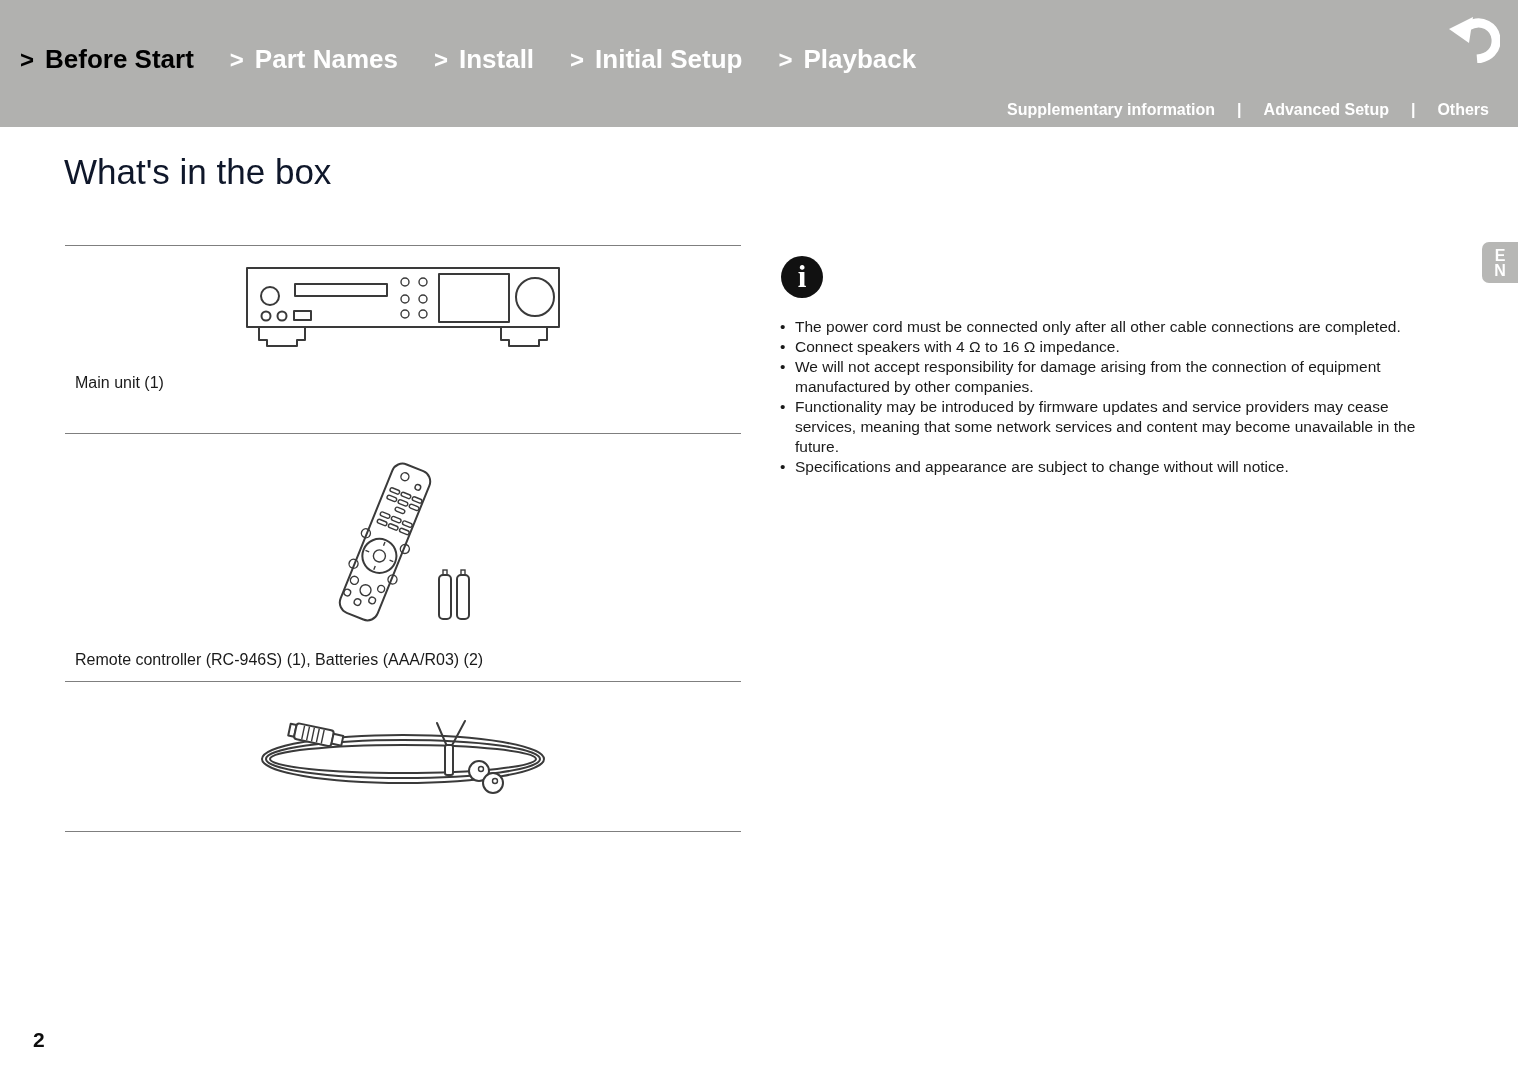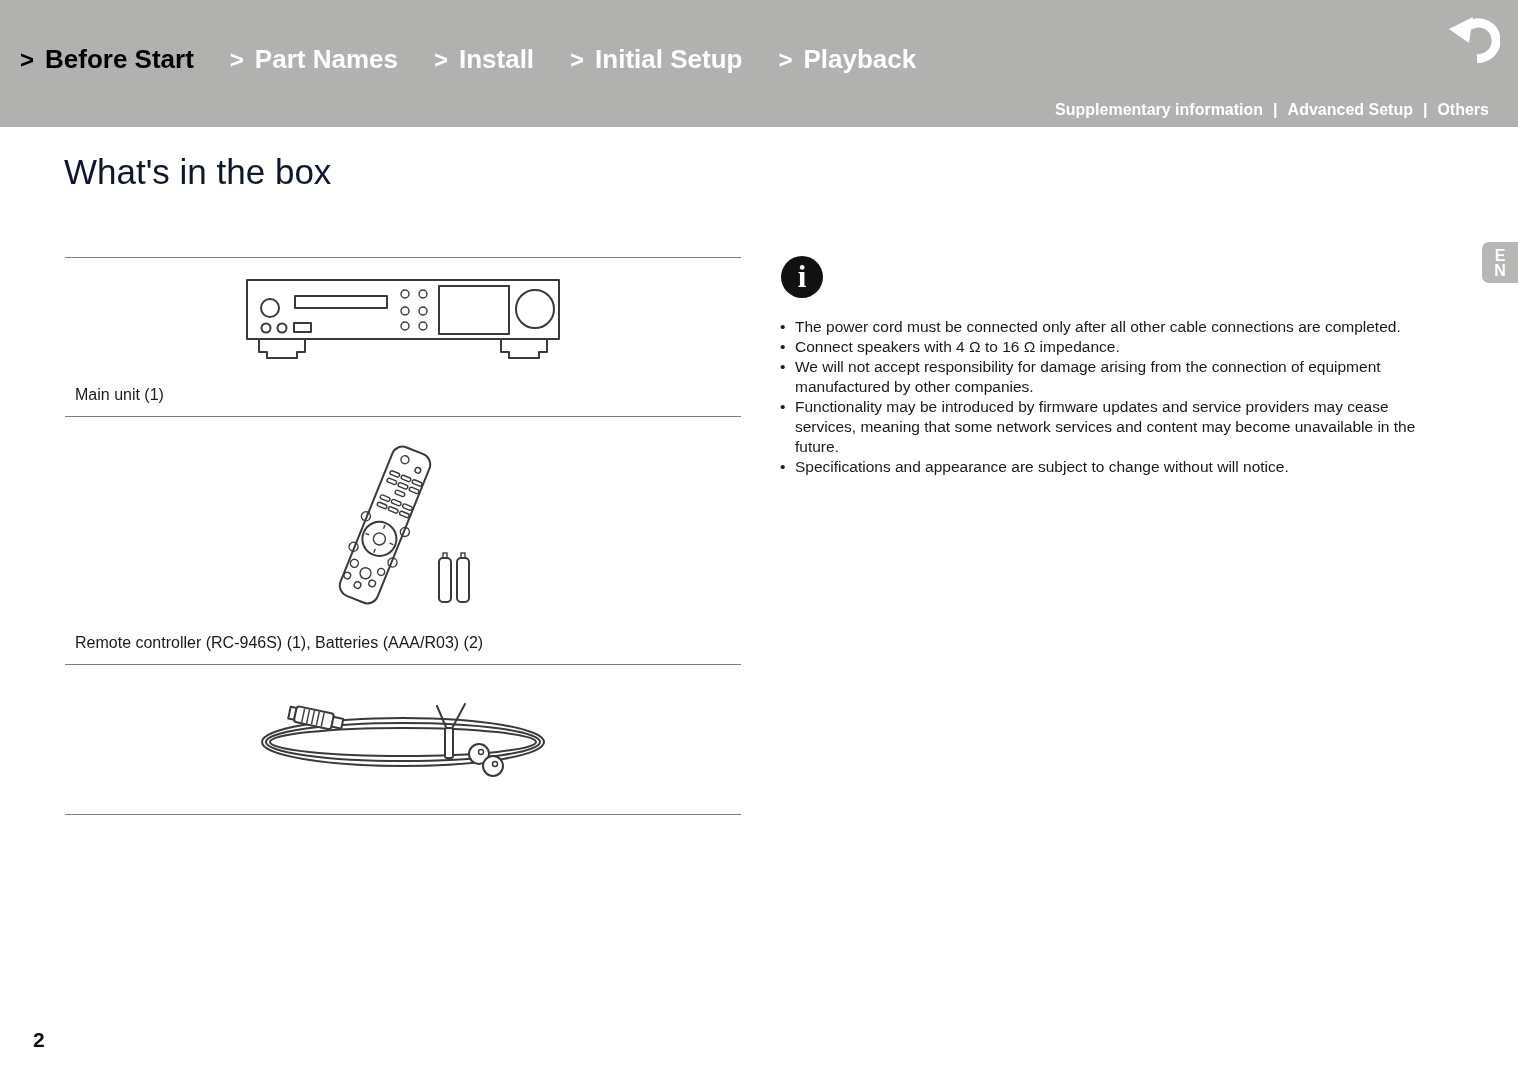--- a/index.html
+++ b/index.html
@@ -6,35 +6,35 @@
   body{
     width:1518px;height:1075px;position:relative;overflow:hidden;
     background:#ffffff;font-family:"Liberation Sans", sans-serif;color:#1a1a1a;
   }
   
   .header{position:absolute;left:0;top:0;width:1518px;height:127px;background:#b1b1af;}
   .nav{position:absolute;left:20px;top:44px;display:flex;gap:36px;font-weight:bold;font-size:26px;white-space:nowrap;}
   .nav-item{display:flex;gap:11px;color:#ffffff;cursor:default;align-items:baseline;}
   .nav-item.active{color:#000000;}
   .nav-chevron{font-size:24px;}
-  .secondary{position:absolute;right:29px;top:101px;display:flex;gap:10px;color:#ffffff;font-weight:bold;font-size:16px;white-space:nowrap;align-items:baseline;}
+  .secondary{position:absolute;right:29px;top:101px;display:flex;gap:22px;color:#ffffff;font-weight:bold;font-size:16px;white-space:nowrap;align-items:baseline;}
   .return-icon{position:absolute;right:18px;top:15px;width:54px;height:48px;}
   
   .en-tab{
     position:absolute;right:0;top:242px;width:36px;height:41px;background:#b7b7b5;
     border-radius:7px 0 0 7px;color:#ffffff;font-weight:bold;font-size:16px;line-height:15px;
     display:flex;flex-direction:column;align-items:center;justify-content:center;
   }
   
   .page-title{position:absolute;left:64px;top:152px;font-size:35px;color:#0f172a;}
   .page-number{position:absolute;left:33px;top:1028px;font-size:21px;font-weight:bold;color:#0d0d0d;}
   
-  .box-list{position:absolute;left:65px;top:257px;width:676px;}
+  .box-list{position:absolute;left:65px;top:245px;width:676px;}
   .box-row{border-top:1px solid #7f7f7f;display:flex;flex-direction:column;}
-  .box-row.r1{height:158px;} .box-row.r2{height:247px;} .box-row.r3{height:205px;} .box-row.r4{height:149px;}
+  .box-row.r1{height:158px;} .box-row.r2{height:247px;margin-top:29px;} .box-row.r3{height:205px;} .box-row.r4{height:149px;}
   .box-end{border-top:1px solid #7f7f7f;height:0;}
   .box-illustration{flex:1;display:flex;align-items:center;justify-content:center;}
   .box-label{font-size:16px;padding:0 0 12px 10px;color:#1a1a1a;}
   svg .ln{fill:none;stroke:#3a3a3a;stroke-width:2;stroke-linejoin:round;stroke-linecap:round;}
   svg .fw{fill:#ffffff;stroke:#3a3a3a;stroke-width:2;stroke-linejoin:round;}
   svg .thin{fill:none;stroke:#3a3a3a;stroke-width:1.4;}
   
   .notes{position:absolute;left:780px;top:256px;width:668px;}
   .info-icon{
     width:42px;height:42px;border-radius:50%;background:#111111;color:#ffffff;

